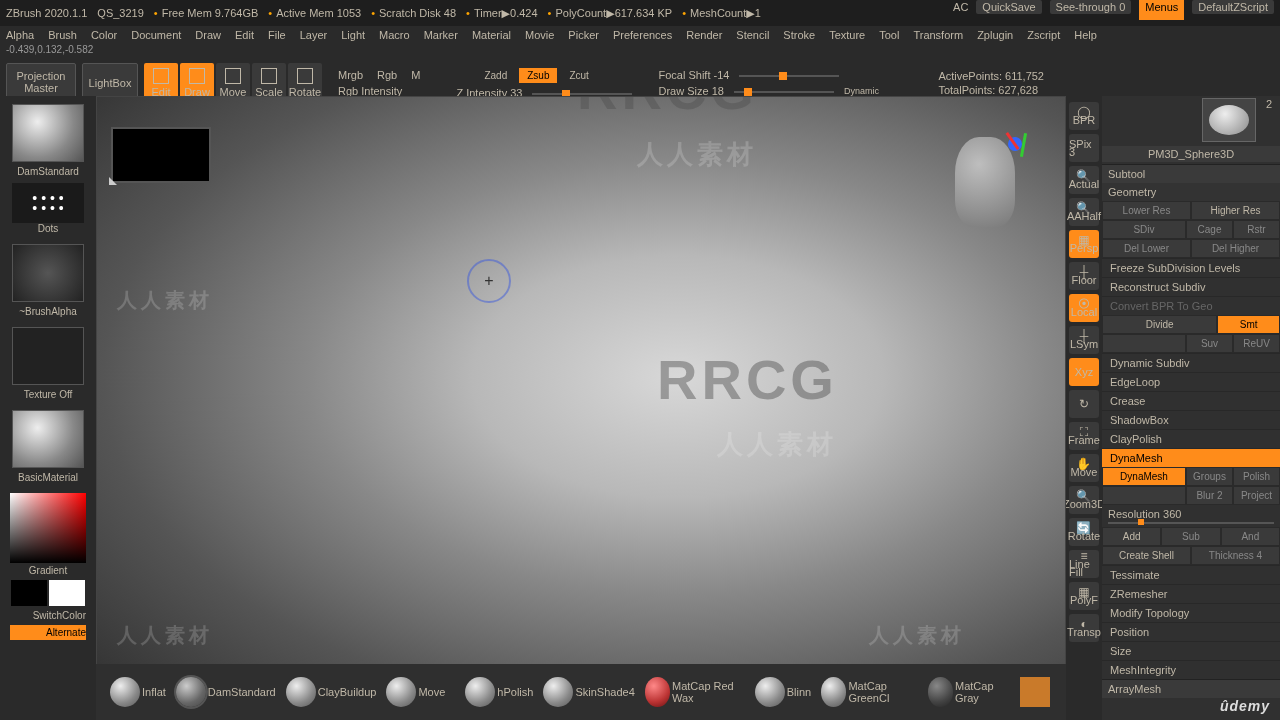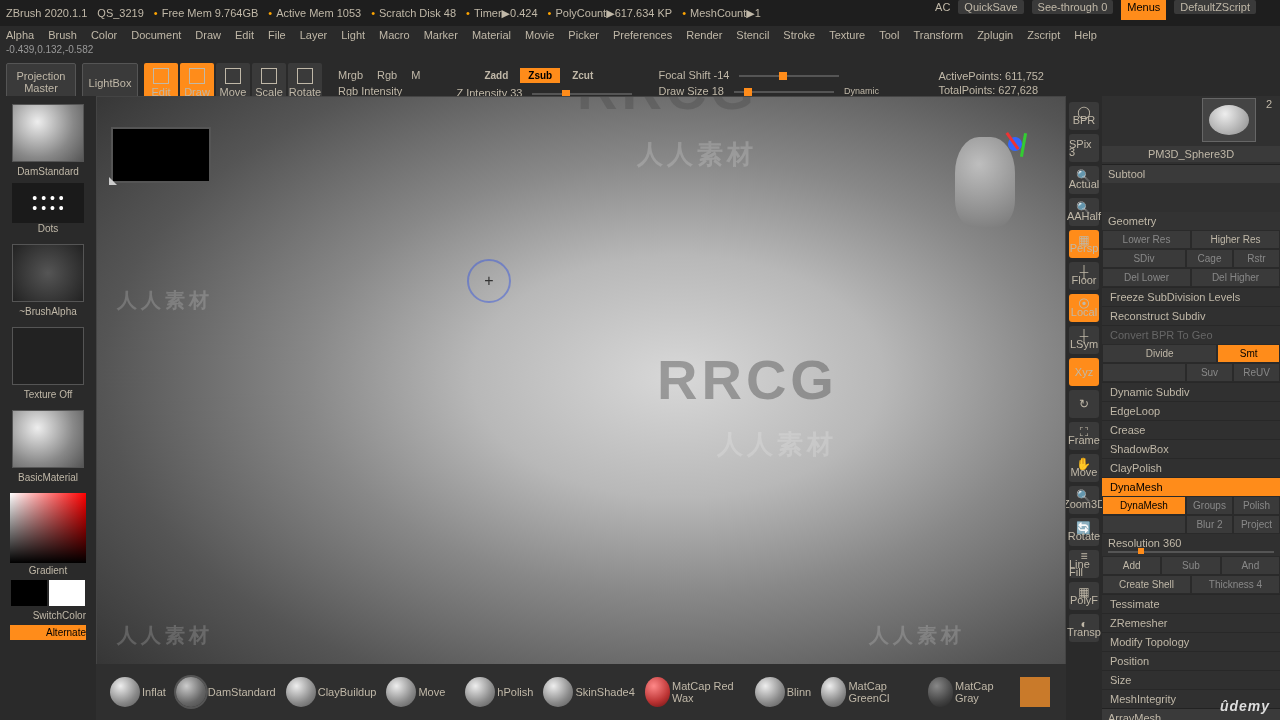--- a/index.html
+++ b/index.html
@@ -5,21 +5,21 @@
 * { margin: 0; padding: 0; box-sizing: border-box; font-family: Tahoma, Arial, sans-serif; font-size: 11px; color: #c0b8a8; user-select: none; }
 body { background: #2a2a2a; width: 1280px; height: 720px; overflow: hidden; position: relative; }
 
 
 .titlebar { height: 14px; background: #1e1e1e; display: flex; align-items: center; padding: 13px 6px; gap: 10px; font-size: 10px; color: #aaa; }
 .titlebar .tick::before { content: "•"; color: orange; margin-right: 4px; }
 
 
 .menubar { height: 18px; background: #2a2a2a; display: flex; align-items: center; padding: 0 6px; gap: 14px; }
 .menubar span, .topright span { font-size: 11px; cursor: pointer; }
-.topright { position: absolute; right: 24px; top: 0; height: 14px; display: flex; gap: 8px; align-items: center; font-size: 10px; }
+.topright { position: absolute; right: 6px; top: 0; height: 14px; display: flex; gap: 8px; align-items: center; font-size: 10px; }
 .topright .btn { background: #3a3a3a; padding: 1px 6px; border-radius: 2px; }
 .topright .menus-btn { background: #ff8c1a; color: #000; padding: 7px 6px; }
 
 
 .infoline { height: 14px; padding: 0 6px; font-size: 10px; color: #999; }
 
 
 .toolbar { height: 50px; display: flex; align-items: center; padding: 0 6px; gap: 6px; }
 .pm-btn { width: 70px; height: 40px; background: #3a3a3a; border: 1px solid #555; text-align: center; padding-top: 6px; line-height: 12px; border-radius: 2px; }
 .lightbox-btn { width: 56px; height: 40px; background: #3a3a3a; border: 1px solid #555; display: flex; align-items: center; justify-content: center; border-radius: 2px; }
@@ -27,21 +27,21 @@
 .mode-btn { width: 34px; height: 40px; display: flex; flex-direction: column; align-items: center; justify-content: center; border-radius: 2px; font-size: 9px; }
 .mode-btn.active { background: #ff8c1a; color: #000; }
 .mode-btn.inactive { background: #3a3a3a; }
 .mode-icon { width: 16px; height: 16px; border: 1px solid currentColor; margin-bottom: 2px; }
 
 .slider-group { display: flex; flex-direction: column; gap: 4px; margin-left: 10px; }
 .slider-row { display: flex; align-items: center; gap: 10px; font-size: 10px; }
 .slider-row .opts { display: flex; gap: 14px; }
 .slider-track { width: 100px; height: 2px; background: #555; position: relative; margin-top: 2px; }
 .slider-thumb { position: absolute; top: -3px; width: 8px; height: 8px; background: #ff8c1a; }
-.zmode { display: flex; gap: 4px; margin-left: 20px; font-weight: bold; }
+.zmode { display: flex; gap: 4px; margin-left: 20px; }
 .zmode span { padding: 2px 8px; font-size: 10px; }
 .zmode .active { background: #ff8c1a; color: #000; }
 .stat-col { margin-left: auto; font-size: 10px; line-height: 14px; }
 
 
 .main { position: absolute; top: 96px; bottom: 0; left: 0; right: 0; display: flex; }
 .left-panel { width: 96px; background: #2a2a2a; display: flex; flex-direction: column; align-items: center; padding-top: 4px; }
 .swatch { width: 72px; height: 58px; background: radial-gradient(circle at 35% 30%, #eee, #888 60%, #555); margin: 4px 0; border: 1px solid #555; }
 .swatch-label { font-size: 10px; text-align: center; margin-bottom: 6px; }
 .dots-swatch { width: 72px; height: 40px; background: #1a1a1a; position: relative; }
@@ -73,21 +73,21 @@
 .ricon.active { background: #ff8c1a; color: #000; }
 .ricon.activexyz { background: #ff8c1a; color: #000; }
 .ricon .glyph { font-size: 12px; }
 
 .tool-panel { width: 178px; background: #303030; overflow: hidden; font-size: 10px; }
 .tp-thumb-row { display: flex; gap: 4px; padding: 2px; align-items: flex-start; }
 .tp-thumb { width: 54px; height: 44px; background: #444; border: 1px solid #666; position: relative; }
 .tp-thumb::after { content: ""; position: absolute; inset: 6px; background: radial-gradient(circle at 40% 30%, #eee, #888); border-radius: 50%; }
 .tp-label { width: 100%; text-align: center; background: #3a3a3a; padding: 2px 0; margin: 2px 0; }
 .tp-header { background: #3a3a3a; padding: 3px 6px; border-top: 1px solid #222; }
-.tp-subheader { padding: 3px 6px; background: #333; margin-top: 29px; }
+.tp-subheader { padding: 3px 6px; background: #333; }
 .tp-row { display: flex; }
 .tp-btn { flex: 1; padding: 3px 4px; text-align: center; background: #3a3a3a; border: 1px solid #2a2a2a; font-size: 10px; color: #888; }
 .tp-btn.light { color: #c0b8a8; }
 .tp-btn.orange { background: #ff8c1a; color: #000; }
 .tp-item { padding: 3px 8px; border-top: 1px solid #282828; }
 .tp-slider-row { padding: 3px 6px; position: relative; }
 .tp-slider-row .track { height: 2px; background: #555; margin-top: 2px; }
 .tp-slider-row .thmb { position: absolute; bottom: 2px; width: 6px; height: 6px; background: #ff8c1a; }
 
 

